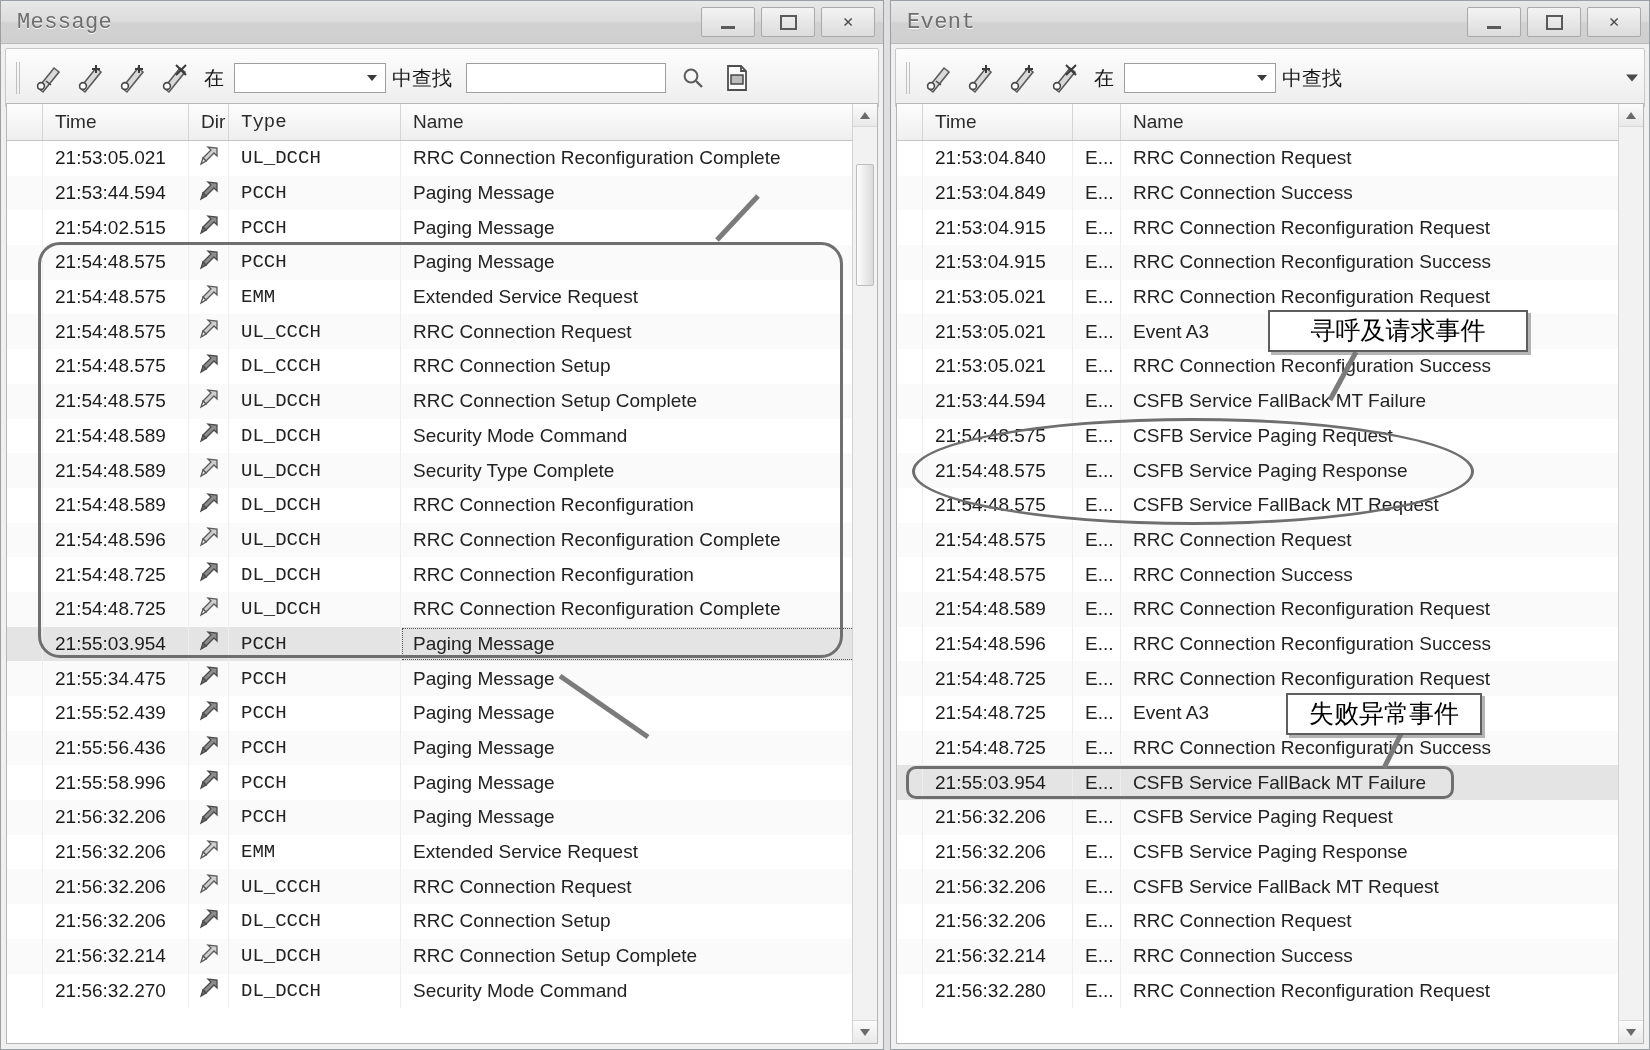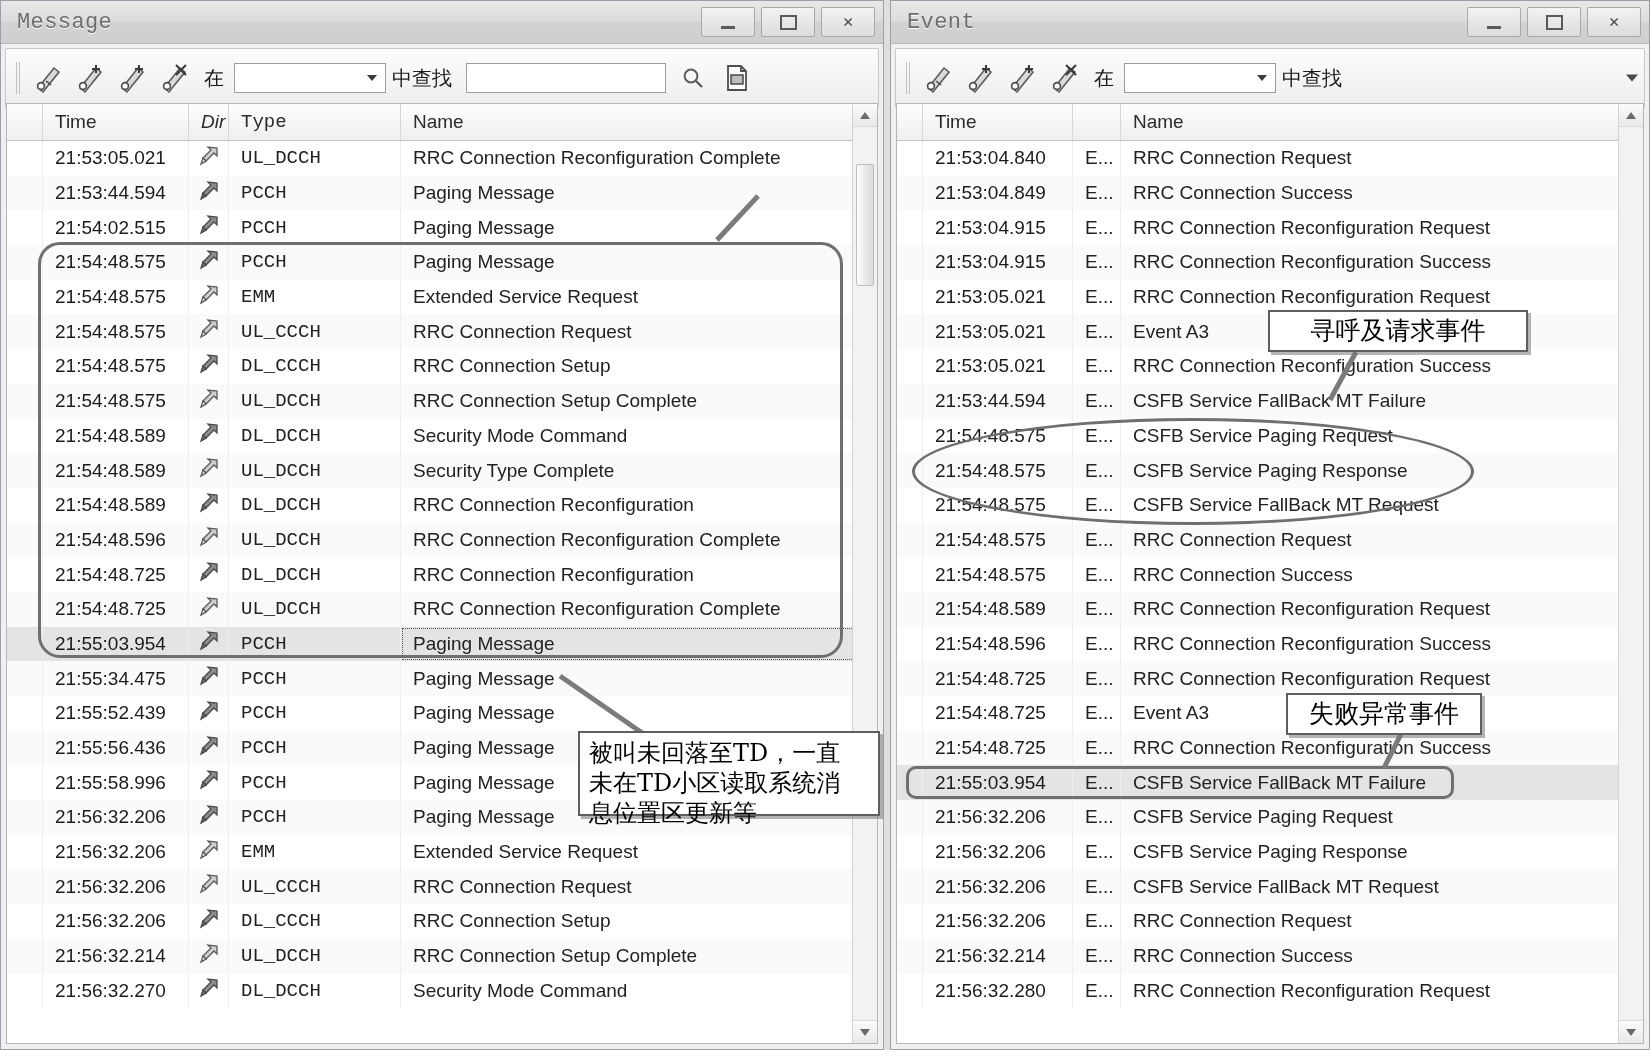--- a/index.html
+++ b/index.html
@@ -89,21 +89,21 @@
     white-space:nowrap;overflow:hidden;
   }
   .row .cell.time{color:#1b1b1b;}
   .row .cell.dir{padding-left:0;justify-content:center;}
   .row .cell.name{border-right:none;}
   .dotted{outline:1px dotted #555;outline-offset:-2px;}
 
   
   .c-gut{width:36px;min-width:36px;}
   .c-time{width:146px;min-width:146px;}
-  .c-dir{width:40px;min-width:40px;font-style:italic;}
+  .c-dir{width:40px;min-width:40px;}
   .c-type{width:172px;min-width:172px;font-family:Liberation Mono, monospace;}
   .c-name{flex:1;}
   
   .e-gut{width:26px;min-width:26px;}
   .e-time{width:150px;min-width:150px;}
   .e-kind{width:48px;min-width:48px;}
   .e-name{flex:1;}
 
   
   .vscroll{
@@ -781,25 +781,20 @@
 
   <svg class="lead" style="left:0;top:0;width:1650px;height:1050px;">
     <path d="M717,240 L758,196" stroke="#7b7b7b" stroke-width="5" fill="none"></path>
   </svg>
 
 
   <svg class="lead" style="left:0;top:0;width:1650px;height:1050px;">
     <path d="M560,676 L648,737" stroke="#7b7b7b" stroke-width="5" fill="none"></path>
   </svg>
 
-  <div class="anno multi" style="left:578px;top:731px;width:302px;height:85px;">
-    <div>被叫未回落至TD，一直</div>
-    <div>未在TD小区读取系统消</div>
-    <div>息位置区更新等</div>
-  </div>
 
   <div class="hl oval" style="left:912px;top:418px;width:562px;height:107px;"></div>
 
   <svg class="lead" style="left:0;top:0;width:1650px;height:1050px;">
     <path d="M1330,400 L1356,352" stroke="#7b7b7b" stroke-width="5" fill="none"></path>
   </svg>
 
   <div class="anno" style="left:1268px;top:310px;width:260px;height:42px;display:flex;align-items:center;justify-content:center;">寻呼及请求事件</div>
 
   <div class="hl rnd" style="left:906px;top:766px;width:548px;height:33px;border-radius:10px;"></div>

